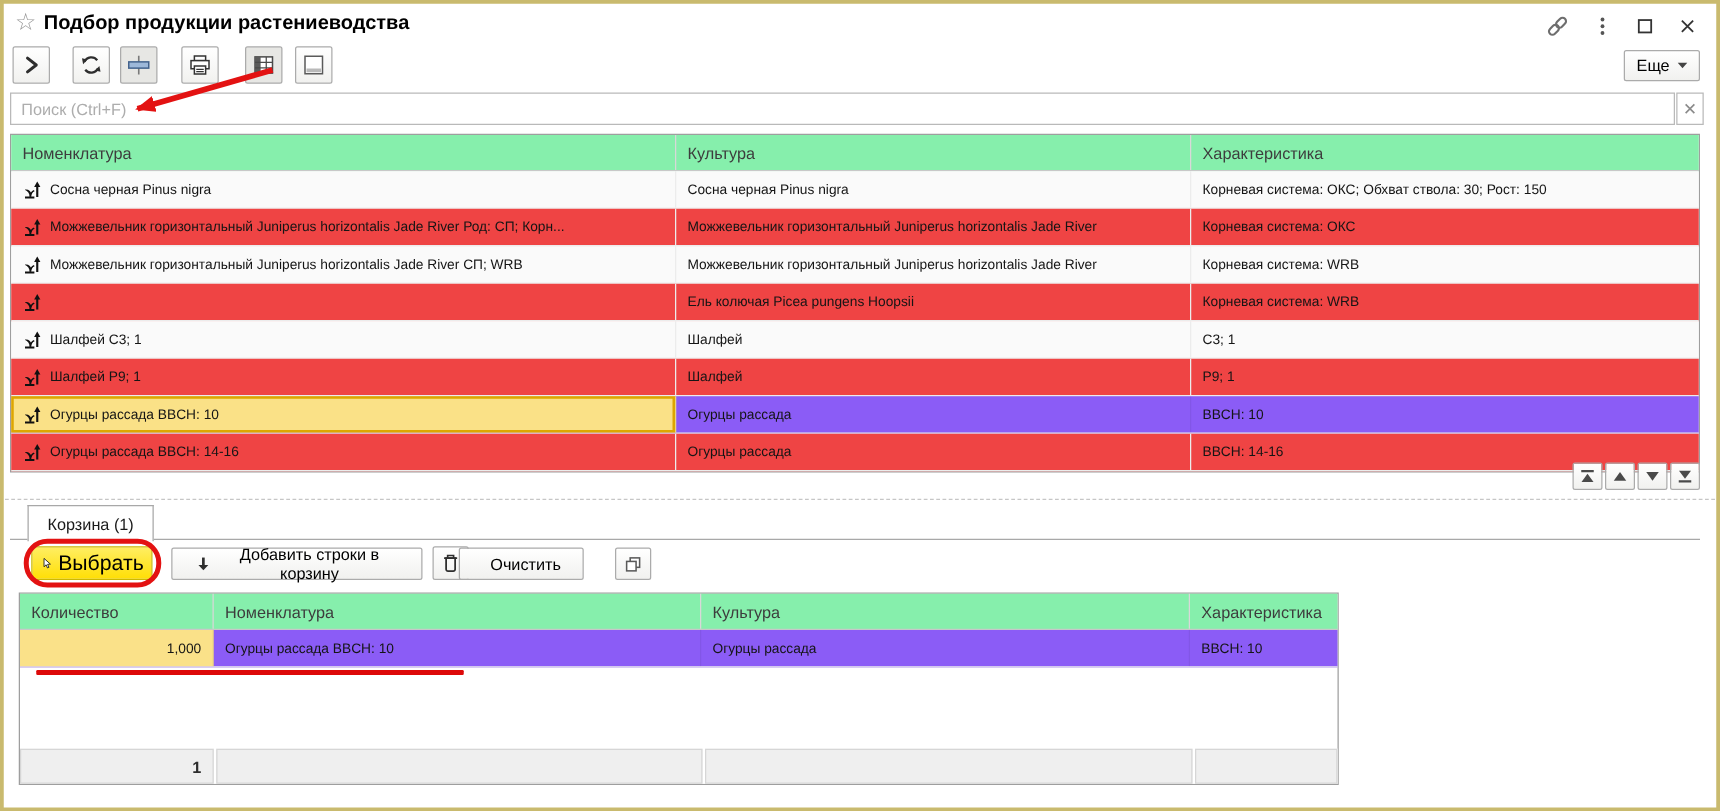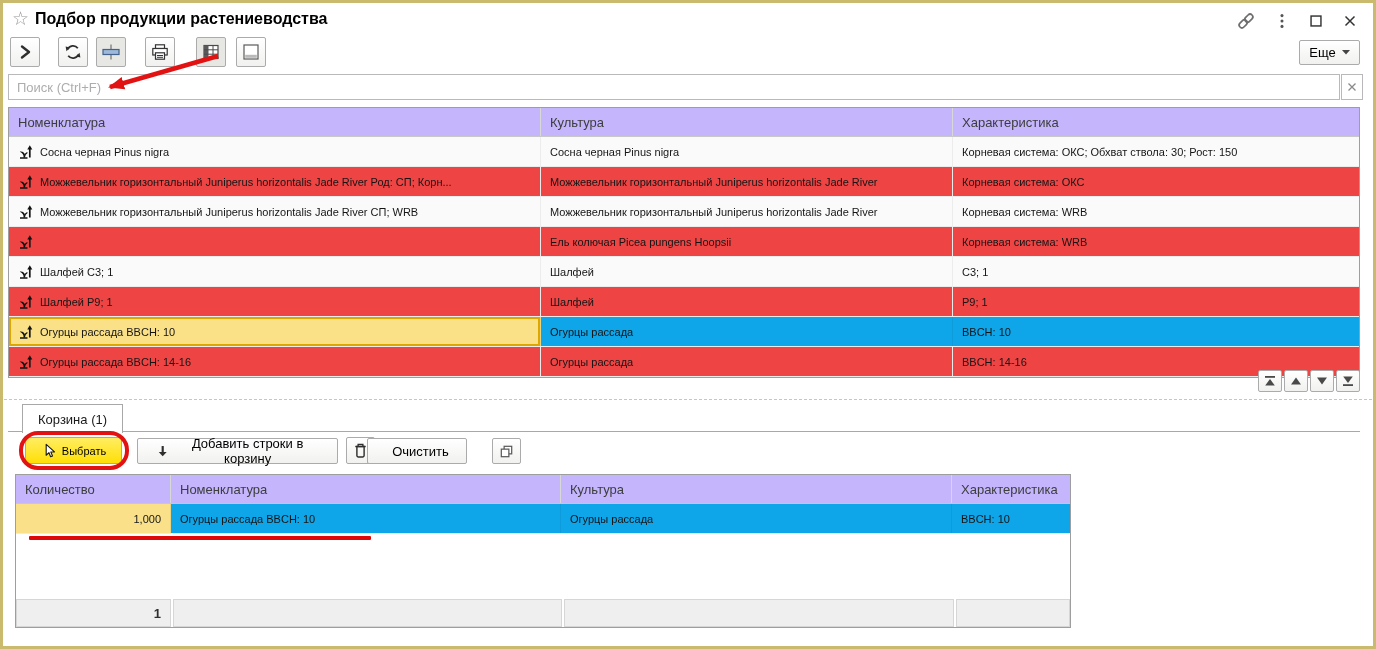--- a/index.html
+++ b/index.html
@@ -18,48 +18,48 @@
   .more-btn{left:1296px;top:37px;width:61px;height:25px;background:linear-gradient(#ffffff,#f1f1ef);border:1px solid #ababab;
         border-radius:2px;display:flex;align-items:center;justify-content:center;gap:6px;font-size:13px;box-sizing:border-box;cursor:pointer;}
   
   .search{left:5px;top:71px;width:1332px;height:26px;border:1px solid #b9b9b9;box-sizing:border-box;font-size:13px;
         padding:0 8px;color:#1a1a1a;outline:none;font-family:inherit;}
   .search::placeholder{color:#adadad;}
   .search-clear{left:1338px;top:71px;width:22px;height:26px;border:1px solid #b9b9b9;background:#fff;box-sizing:border-box;
         display:flex;align-items:center;justify-content:center;cursor:pointer;padding:0;}
   
   .grid{background:#fff;border:1px solid #9e9e9e;box-sizing:border-box;}
-  .thead{display:flex;background:#c4b5fd;border-bottom:1px solid #c8c8c8;}
+  .thead{display:flex;background:#86efac;border-bottom:1px solid #c8c8c8;}
   .hcell{font-size:13px;color:#3d3d3d;display:flex;align-items:center;padding-left:9px;box-sizing:border-box;
          border-right:1px solid #d8d8d8;height:28px;cursor:pointer;white-space:nowrap;overflow:hidden;}
   .hcell:last-child{border-right:none;}
   .trow{display:flex;height:29px;border-bottom:1px solid #ececec;cursor:pointer;background:#ef4444;}
   [data-name="products-table-rows"] .trow:nth-child(odd):not(.sel){background:#fafafa;}
   .tcell{display:flex;align-items:center;font-size:11px;box-sizing:border-box;border-right:1px solid #ececec;
          padding-left:9px;overflow:hidden;white-space:nowrap;color:#151515;}
   .tcell:last-child{border-right:none;}
-  .trow.sel{background:#0ea5e9;}
+  .trow.sel{background:#8b5cf6;}
   .trow.sel .tcell{border-right-color:rgba(0,0,0,0.06);}
   .tcell.active-cell{background:#fae187;box-shadow:inset 0 0 0 2px #dda600;}
   .tcell.qcell{background:#fae189;}
   .rowicon{display:inline-flex;margin-right:6px;flex:none;}
   .u-c1{width:532px;} .u-c2{width:412px;} .u-c3{width:408px;flex:1;}
   .l-c1{width:155px;} .l-c2{width:390px;} .l-c3{width:391px;} .l-c4{flex:1;}
   .qty{justify-content:flex-end;padding-right:9px;padding-left:0;}
   
   .navbtn{top:367px;width:24px;height:22px;background:linear-gradient(#ffffff,#f1f1ef);border:1px solid #ababab;border-radius:2px;
         display:flex;align-items:center;justify-content:center;box-sizing:border-box;cursor:pointer;padding:0;}
   .dash{left:1px;top:396px;width:1368px;border-top:1px dashed #c6c6c6;height:0;}
   
   .tabstrip{left:5px;top:401px;width:1352px;height:28px;border-bottom:1px solid #a8a8a8;box-sizing:border-box;}
   .tab{position:absolute;left:14px;top:0;height:29px;background:#fff;border:1px solid #a8a8a8;border-bottom:none;
        box-sizing:border-box;display:flex;align-items:center;padding:0 15px;font-size:13px;cursor:pointer;z-index:2;}
   
   .select-btn{left:22px;top:434px;width:97px;height:27px;background:linear-gradient(#ffee62,#ffdf06);border:1px solid #cdb800;
-       border-radius:3px;display:flex;align-items:center;justify-content:center;gap:4px;font-size:11px;box-sizing:border-box;cursor:pointer;}
+       border-radius:3px;display:flex;align-items:center;justify-content:center;gap:4px;font-size:17px;box-sizing:border-box;cursor:pointer;}
   .red-oval{left:16px;top:428px;width:110px;height:39px;border:4px solid #e31212;border-radius:19px;box-sizing:border-box;
        pointer-events:none;z-index:40;}
   .bbtn{background:linear-gradient(#ffffff,#f1f1ef);border:1px solid #ababab;border-radius:2px;display:flex;align-items:center;
        justify-content:center;gap:7px;font-size:13px;box-sizing:border-box;cursor:pointer;padding:0 18px;}
   
   .lower{left:12px;top:471px;width:1056px;height:154px;}
   .lfoot{position:absolute;left:0;right:0;bottom:0;height:28px;display:flex;background:#fff;}
   .fcell{background:#efefef;border:1px solid #d6d6d6;box-sizing:border-box;height:100%;margin-right:2px;display:flex;
        align-items:center;justify-content:flex-end;font-size:13px;font-weight:bold;color:#2e2e2e;padding-right:9px;}
   .fcell.last{margin-right:0;}

